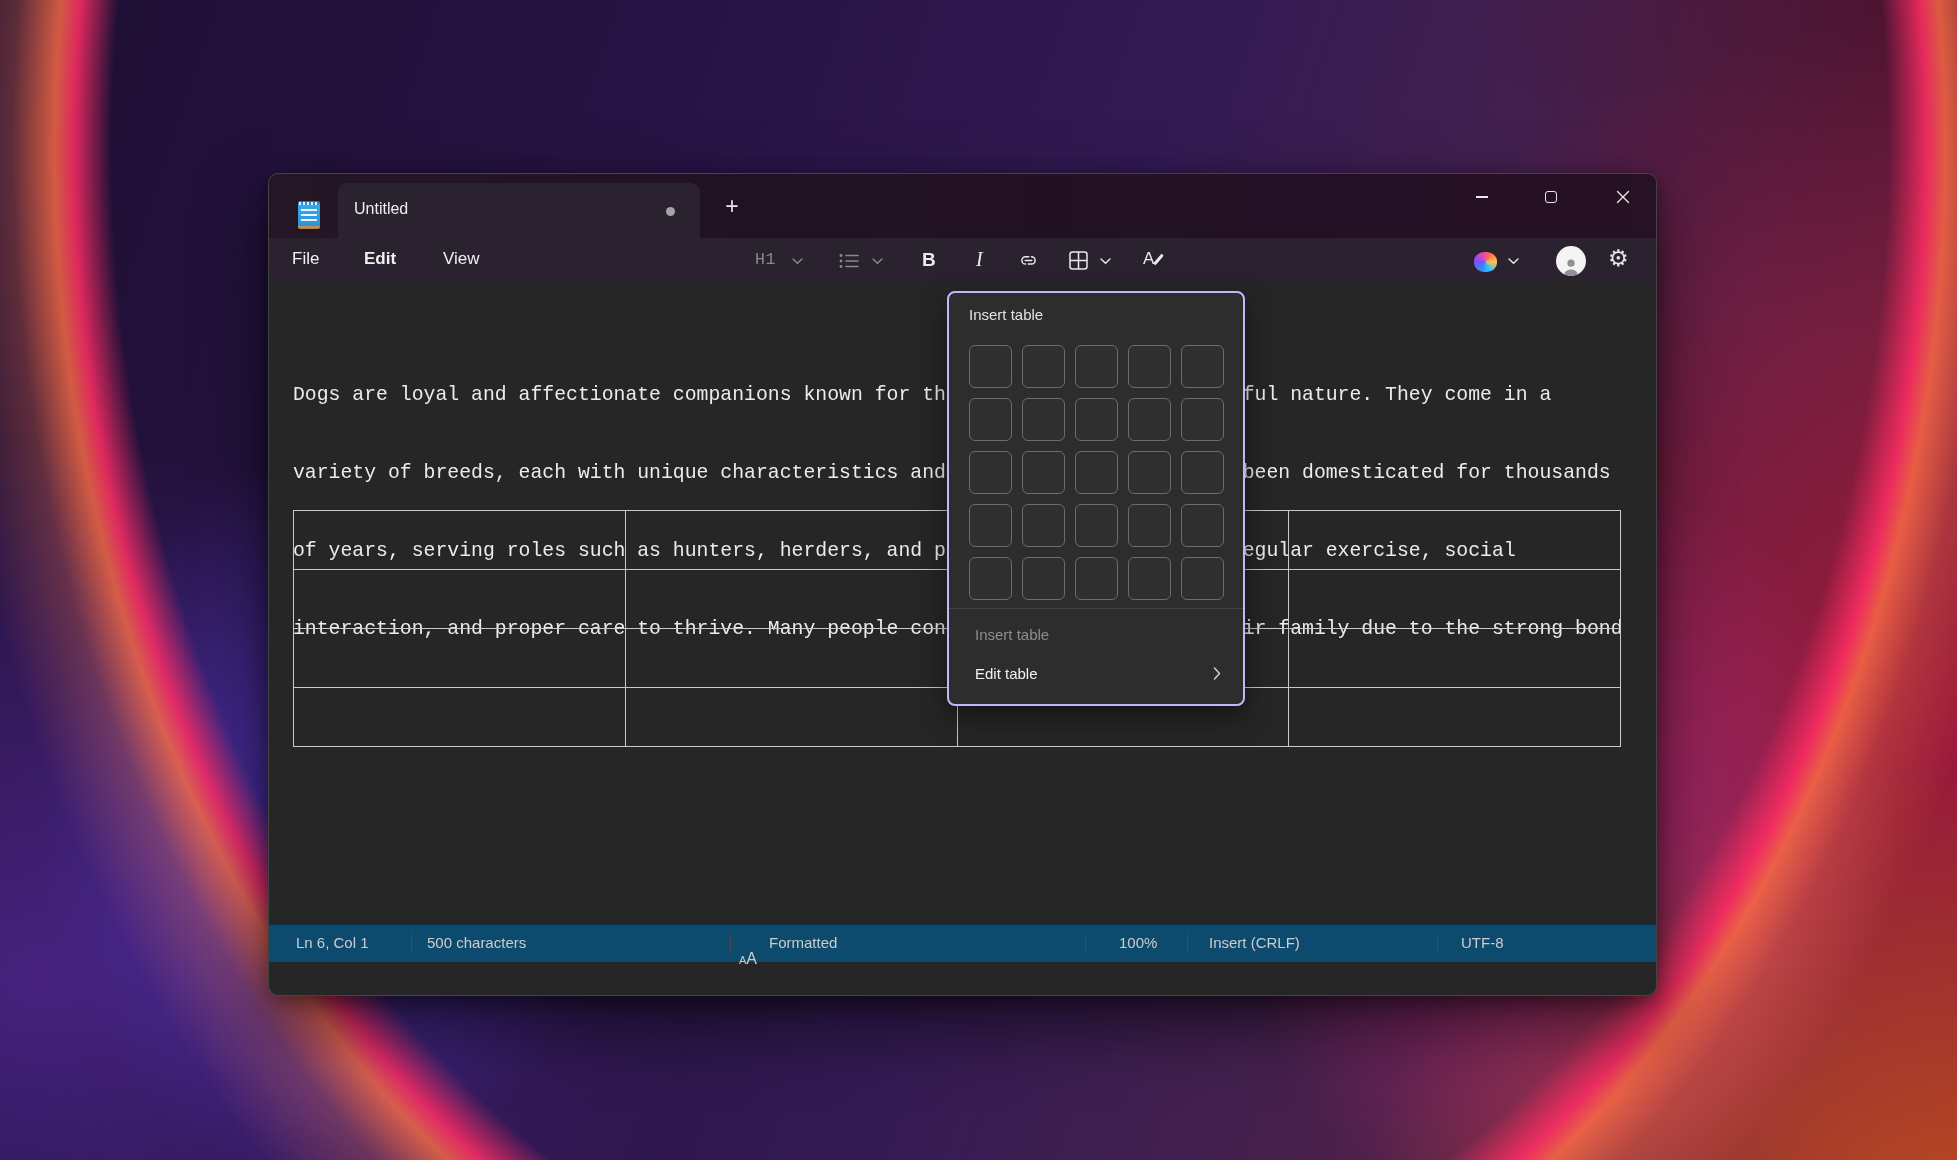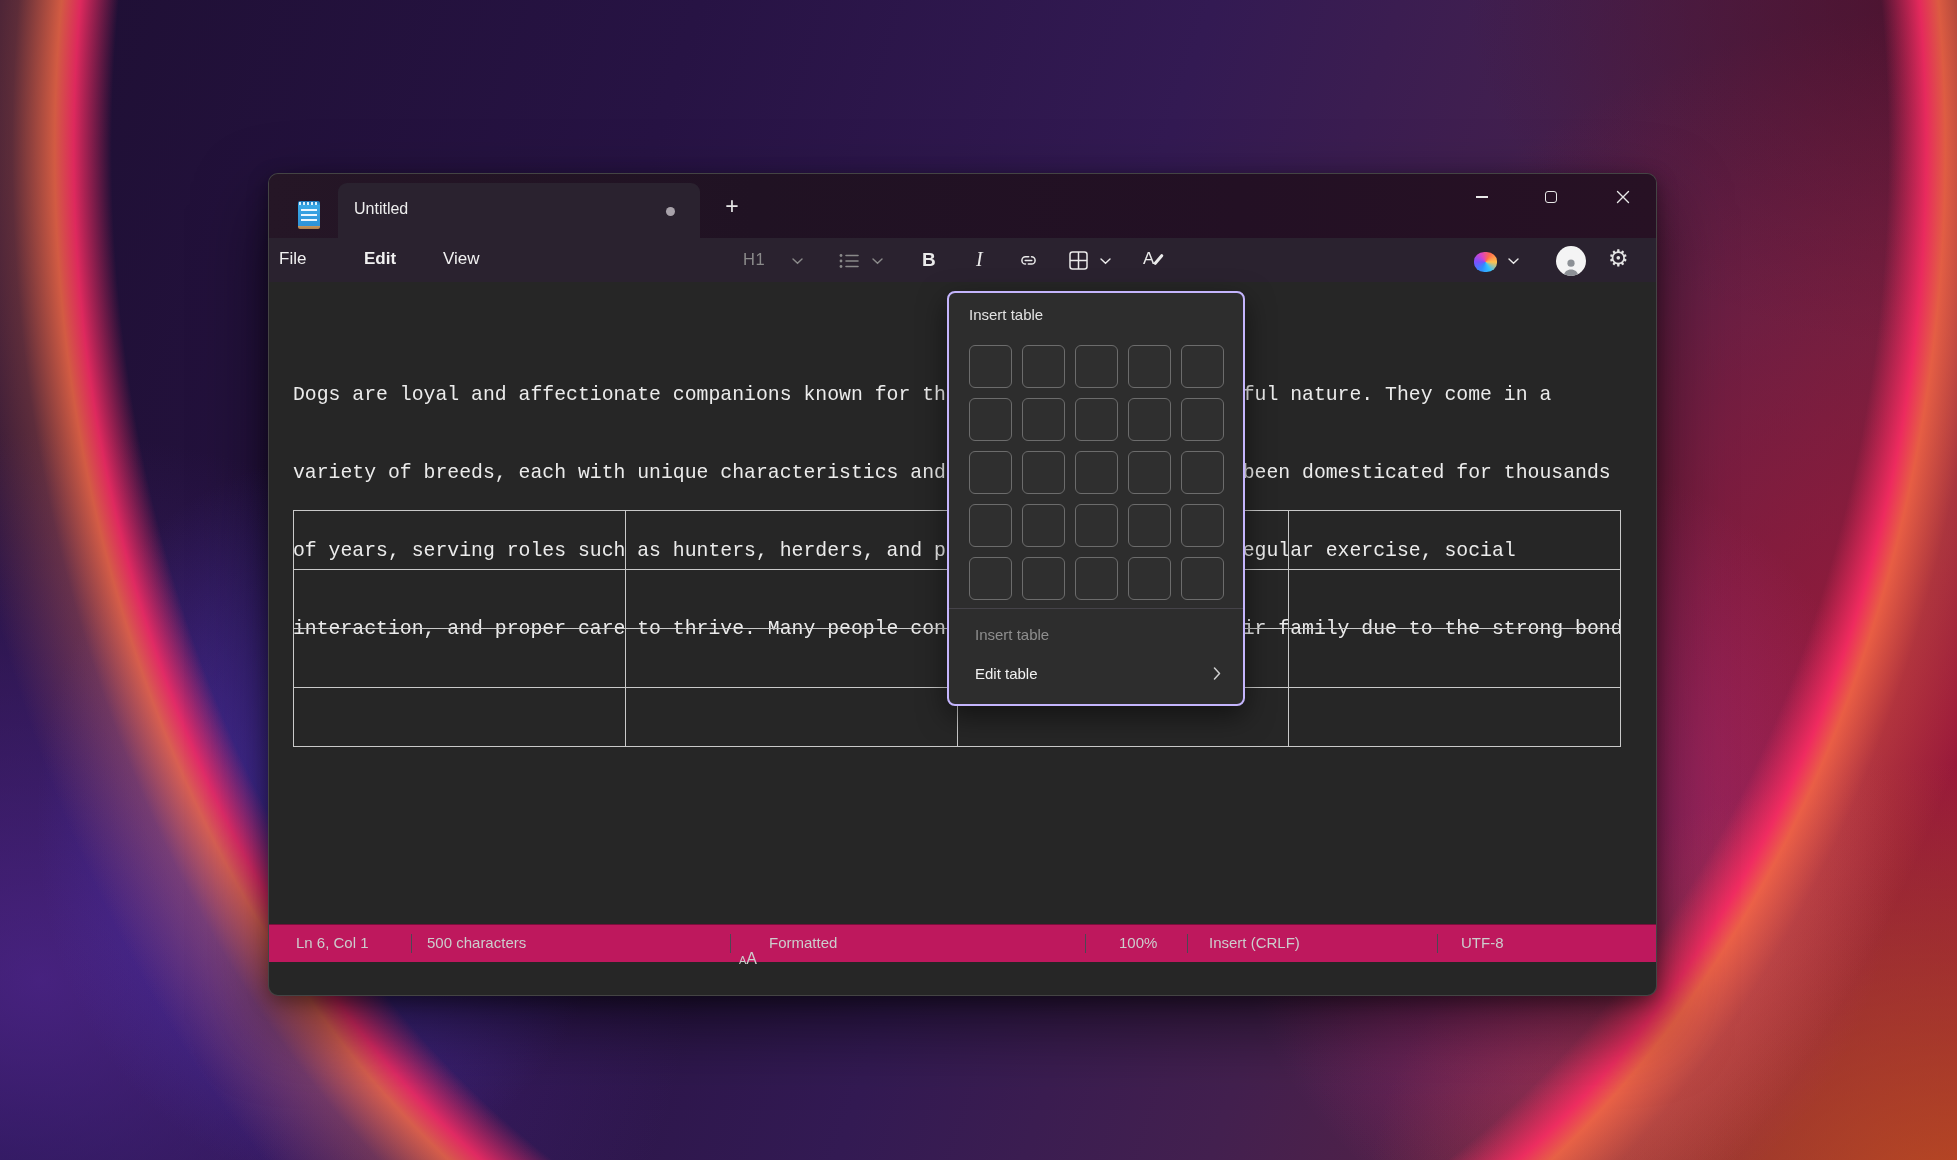--- a/index.html
+++ b/index.html
@@ -40,24 +40,24 @@
   .tab-dot { position:absolute; left:328px; top:24px; width:9px; height:9px; border-radius:50%; background:#a8a2aa; }
   .newtab { position:absolute; left:447px; top:16px; width:32px; height:32px; display:flex; align-items:center; justify-content:center;
     color:#e6e6e6; font-size:23px; font-weight:300; border-radius:5px; }
   .win-btn { position:absolute; top:6px; width:48px; height:34px; display:flex; align-items:center; justify-content:center; }
   .wb-min { left:1189px; } .wb-max { left:1258px; } .wb-close { left:1330px; }
   .min-glyph { width:12px; height:2px; background:#e8e8e8; }
   .max-glyph { width:12px; height:12px; border:1.5px solid #e8e8e8; border-radius:3px; }
   
   .toolbar { position:absolute; left:0; top:64px; width:100%; height:44px; background:#2a222f; }
   .menu-item { position:absolute; top:11px; font-size:17px; color:#f1f1f1; }
-  .m-file { left:10px; } .m-edit { left:95px;font-weight:bold; } .m-view { left:174px; }
+  .m-file { left:23px; } .m-edit { left:95px;font-weight:bold; } .m-view { left:174px; }
   .tbtn { position:absolute; display:flex; align-items:center; justify-content:center; color:#eaeaea; }
   .disabled { color:#8a8a8a !important; }
-  .h1-label { left:474px; top:12px; font-size:16.5px; letter-spacing:0.5px; }
+  .h1-label { left:486px; top:12px; font-size:16.5px; letter-spacing:0.5px;font-family:Liberation Mono, monospace; }
   .chev { position:absolute; top:20px; }
   .chev-h1 { left:523px; } .chev-list { left:603px; } .chev-table { left:831px; } .chev-copilot { left:1239px; }
   .icon-list { left:570px; top:15px; }
   .bold-btn { left:653px; top:11px; font-size:19px; font-weight:800; }
   .italic-btn { left:707px; top:10px; font-size:20px; font-style:italic; font-family:"Liberation Serif", serif; }
   .icon-link { left:749px; top:13px; }
   .icon-table { left:800px; top:13px; }
   .clearfmt { left:874px; top:11px; font-size:17px; position:absolute; color:#eaeaea; }
   .clearfmt .pencil { position:absolute; left:9px; top:9px; width:13px; height:3px; background:#eaeaea;
     border-radius:1.5px; transform:rotate(-50deg); }
@@ -82,21 +82,21 @@
   .dd-header { position:absolute; left:20px; top:13px; font-size:15px; color:#e3e3e3; }
   .dd-grid { position:absolute; left:20px; top:52px; display:grid;
     grid-template-columns:repeat(5,43px); grid-template-rows:repeat(5,43px); gap:10px; }
   .dd-cell { width:43px; height:43px; border:1px solid #6c6c6c; border-radius:6px; background:#2f2f2f; }
   .dd-sep { position:absolute; left:0; top:315px; width:100%; border-top:1px solid #454349; }
   .dd-item { position:absolute; left:0; width:100%; padding-left:26px; font-size:15px; display:flex; align-items:center; }
   .dd-insert { top:324px; height:34px; color:#8e8e8e; }
   .dd-edit { top:362px; height:36px; color:#f1f1f1; }
   .dd-edit .chevr { position:absolute; right:22px; top:12px; }
   
-  .statusbar { position:absolute; left:0; top:750px; width:100%; height:38px; background:#be185d;
+  .statusbar { position:absolute; left:0; top:750px; width:100%; height:38px; background:#0c4a6e;
     border-top:1px solid rgba(0,0,0,0.35); font-size:15px; color:#cdcdcd; }
   .sb { position:absolute; top:9px; }
   .sb-div { position:absolute; top:9px; width:1px; height:19px; background:#4d4653; }
   .sb-pos { left:27px; } .sbd1 { left:142px; }
   .sb-chars { left:158px; } .sbd2 { left:461px; }
   .sb-aa { left:470px; top:25px; } .sb-fmt { left:500px; } .sbd3 { left:816px; }
   .sb-zoom { left:838px;margin-left:12px; } .sbd4 { left:918px; }
   .sb-eol { left:940px; } .sbd5 { left:1168px; }
   .sb-enc { left:1192px; }
   .aa1 { font-size:11px; } .aa2 { font-size:16px; }

